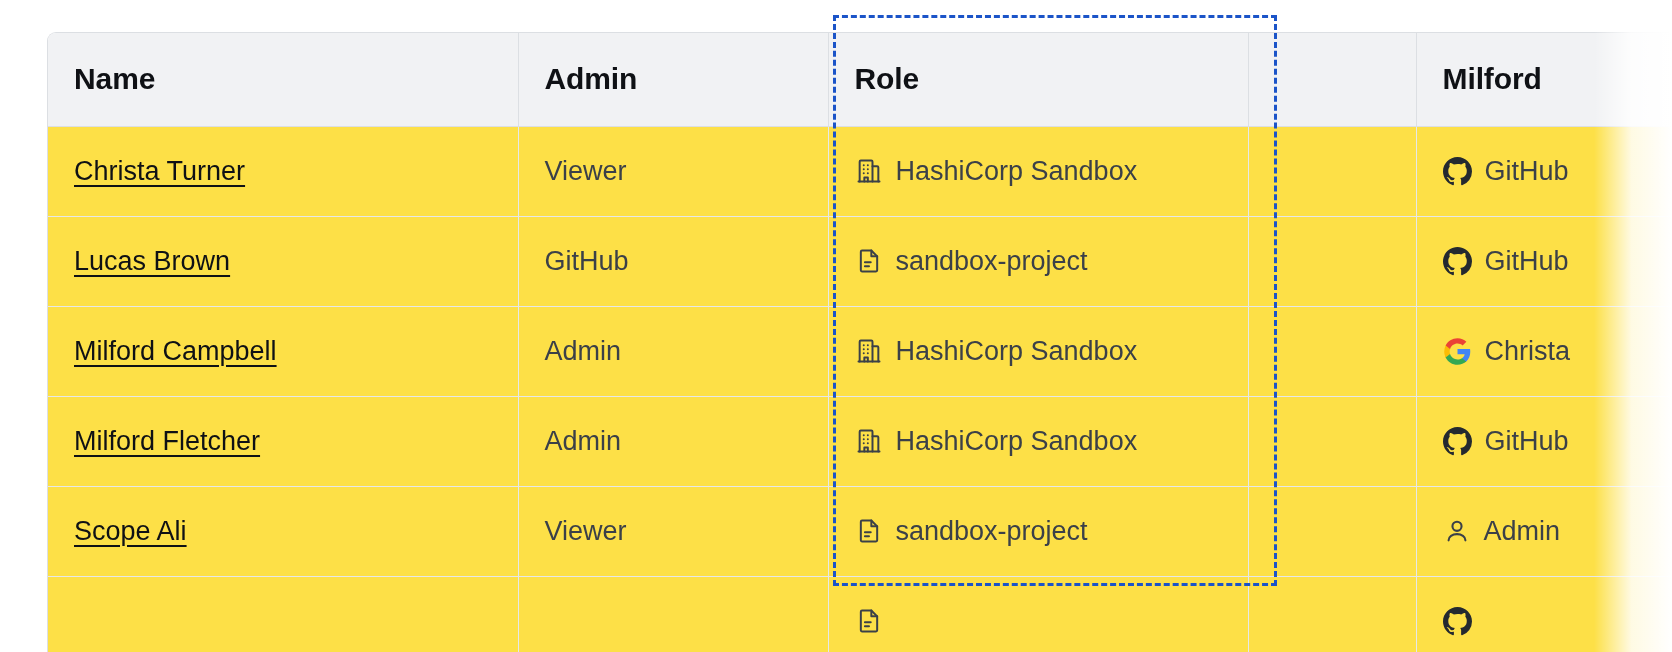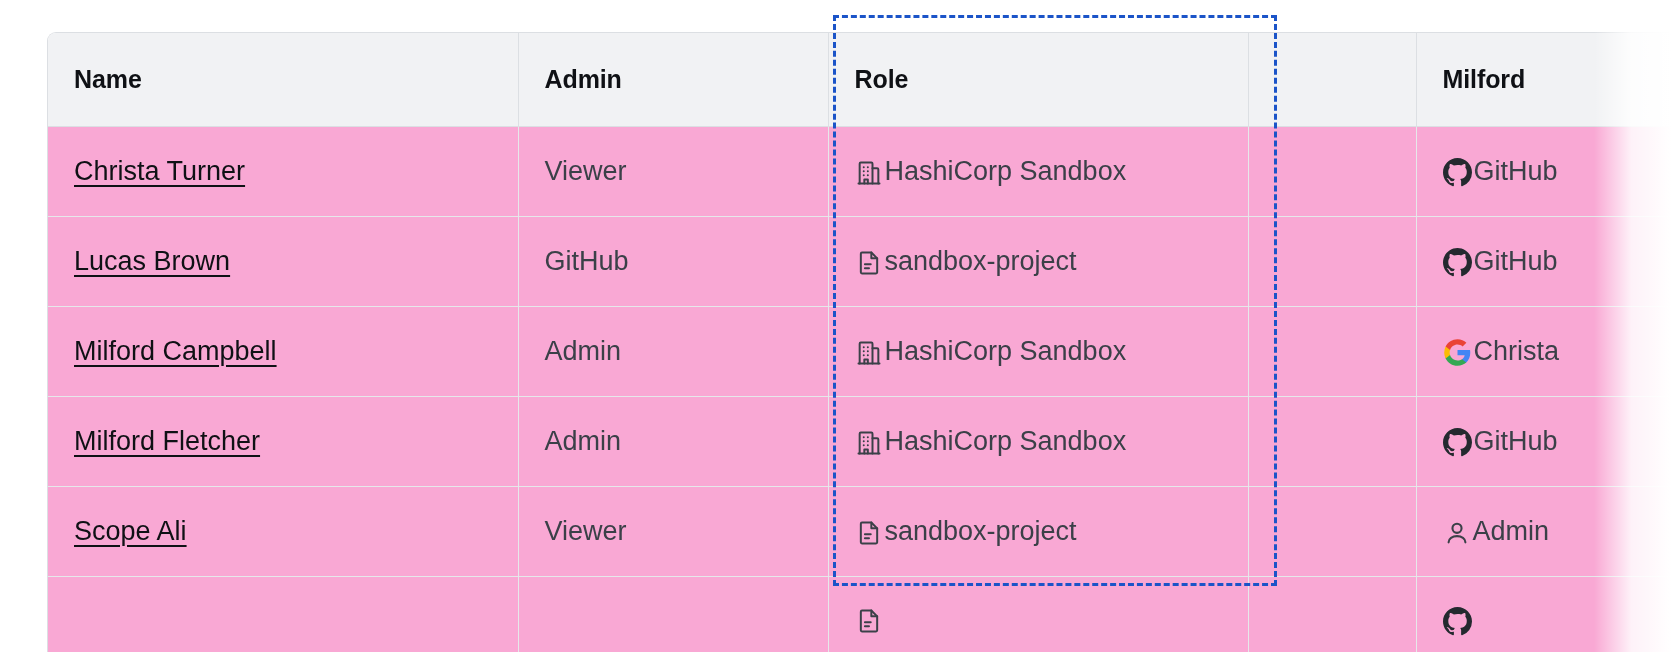--- a/index.html
+++ b/index.html
@@ -43,59 +43,59 @@
   table.grid col.c-scope  { width: 420px; }
   table.grid col.c-gap    { width: 168px; }
   table.grid col.c-method { width: 257px; }
 
   thead th {
     background: #f1f2f4;
     height: 93px;
     padding: 0 0 0 26px;
     text-align: left;
     vertical-align: middle;
-    font-size: 25px;
+    font-size: 30px;
     font-weight: 700;
     color: #0f1115;
     letter-spacing: -0.1px;
     border-right: 1px solid #dcdfe3;
     border-bottom: 1px solid #dcdfe3;
     white-space: nowrap;
   }
   thead th.first { border-top-left-radius: 8px; }
   thead th.nolabel { padding: 0; }
 
   tbody td {
     height: 90px;
     padding: 0 0 0 26px;
     vertical-align: middle;
     font-size: 27px;
     color: #3b4048;
     border-right: 1px solid #e6e8ea;
     border-bottom: 1px solid #e6e8ea;
     white-space: nowrap;
-    background: #f9a8d4;
+    background: #fde047;
   }
 
   tbody td.cell-name { color: #0f1115; }
 
   a.person {
     color: #0f1115;
     text-decoration: underline;
     text-decoration-thickness: 2.4px;
     text-underline-offset: 5px;
     font-size: 27px;
     font-weight: 400;
     cursor: pointer;
   }
 
   .cellflex {
     display: flex;
-    align-items: flex-end;
-    gap: 2px;
+    align-items: center;
+    gap: 13px;
   }
 
   .ico { display: inline-flex; align-items: center; justify-content: center; flex: 0 0 auto; }
 
   
   .fade-right {
     position: absolute;
     top: 0;
     right: 0;
     width: 78px;

